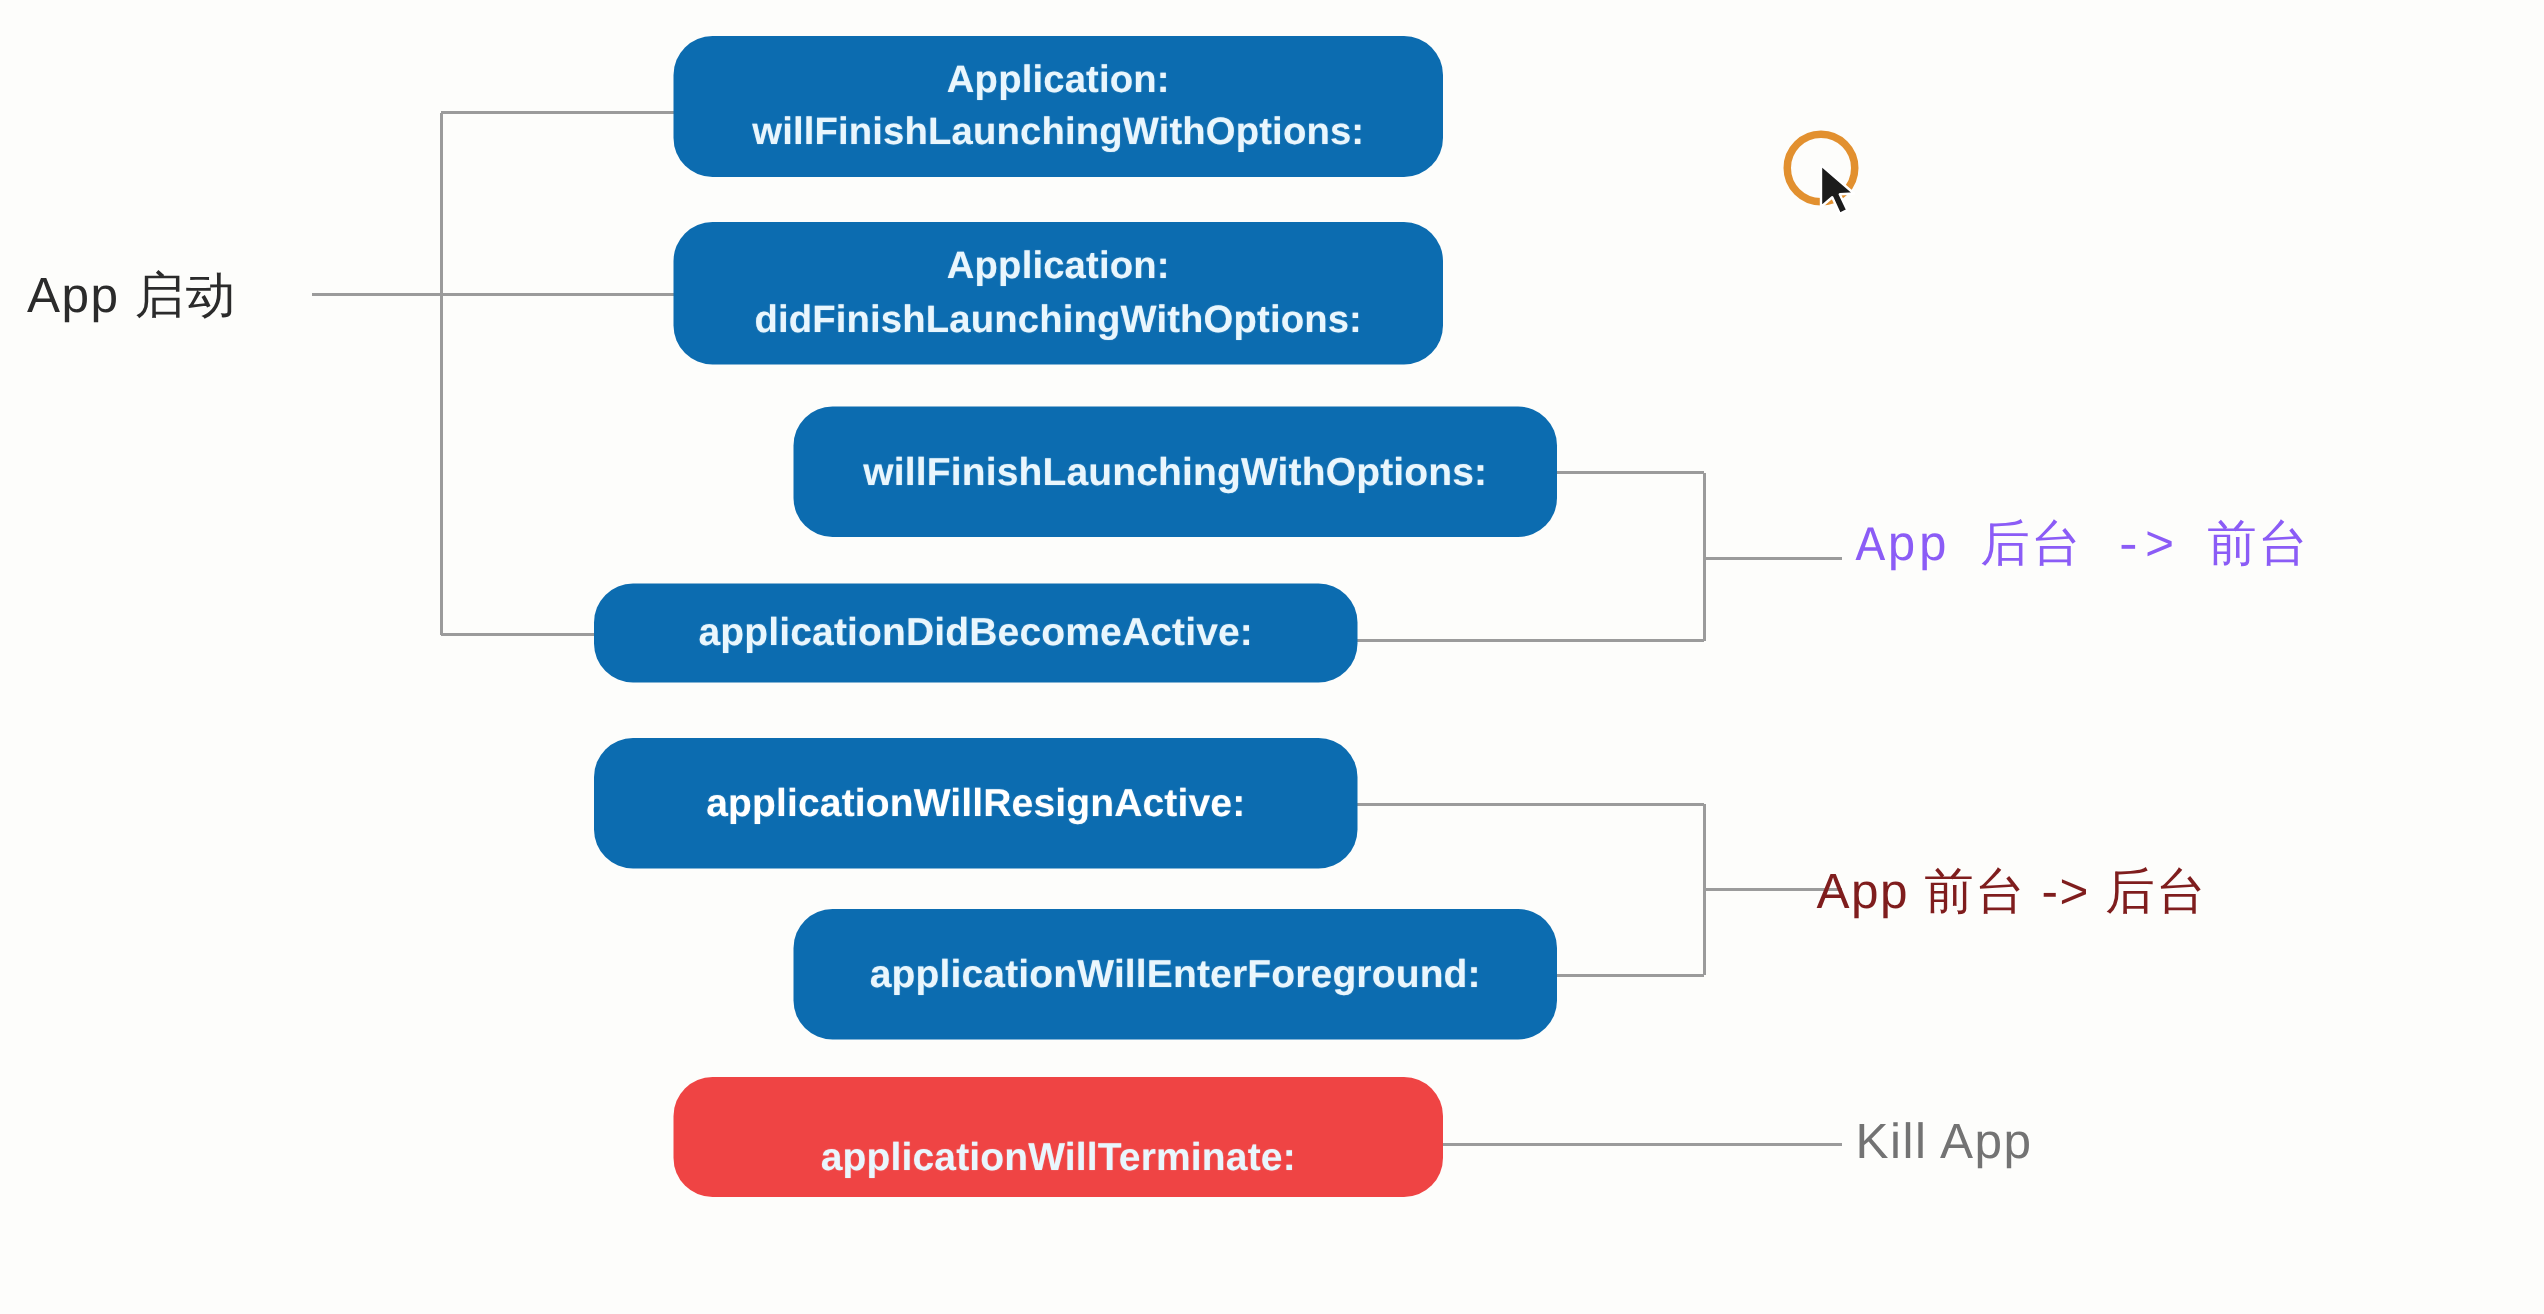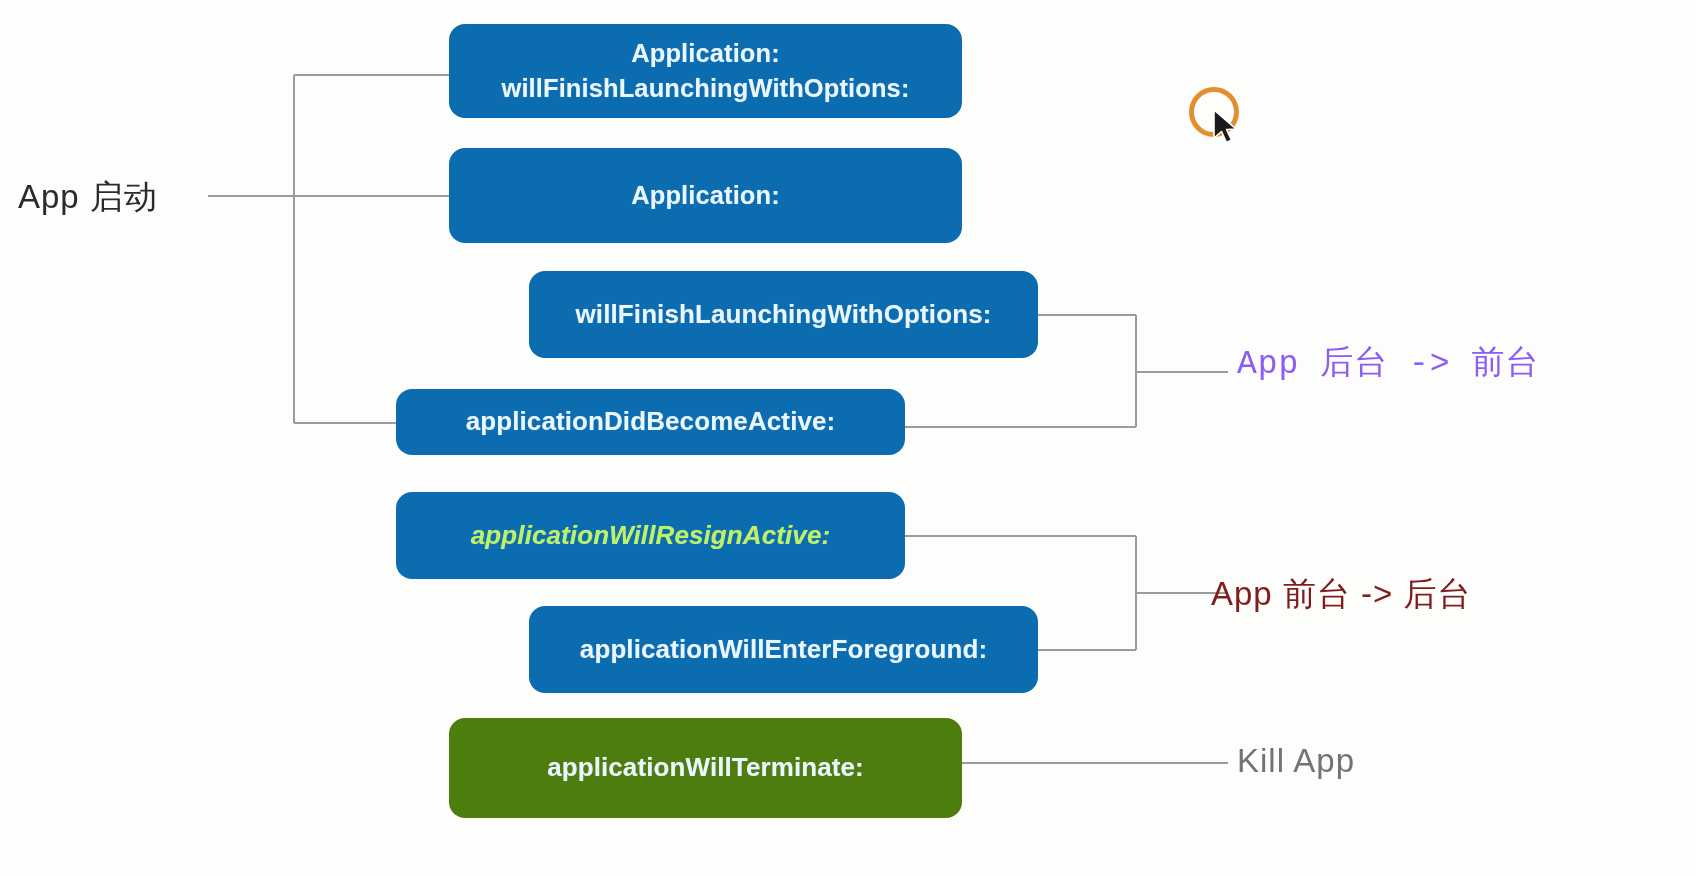--- a/index.html
+++ b/index.html
@@ -9,21 +9,21 @@
     font-family:"Liberation Sans","DejaVu Sans",sans-serif;
     overflow:hidden;
     position:relative;
   }
   #stage{position:absolute;left:0;top:0;width:1696px;height:876px;}
   svg#wires{position:absolute;left:0;top:0;width:1696px;height:876px;pointer-events:none;}
 
   .node{
     position:absolute;
     background:#0c6cb0;
-    border-radius:16px;
+    border-radius:26px;
     color:#e9f6fd;
     display:flex;
     align-items:center;
     justify-content:center;
     text-align:center;
     font-weight:700;
     font-size:26px;
     line-height:1.38;
     letter-spacing:.1px;
     box-sizing:border-box;
@@ -78,35 +78,35 @@
 
       <path d="M962 763 L1228 763"></path>
     </g>
   </svg>
 
   <div id="node-layer">
       <div class="node two-line" style="left: 449px; top: 24px; width: 513px; height: 94px; background: rgb(12, 108, 176); color: rgb(233, 246, 253);">
         <div><span>Application:</span><br><span>willFinishLaunchingWithOptions:</span></div>
       </div>
       <div class="node two-line" style="left: 449px; top: 148px; width: 513px; height: 95px; background: rgb(12, 108, 176); color: rgb(233, 246, 253);">
-        <div><span>Application:</span><br></div>
+        <div><span>Application:</span><br><span>didFinishLaunchingWithOptions:</span></div>
       </div>
       <div class="node" style="left: 529px; top: 271px; width: 509px; height: 87px; background: rgb(12, 108, 176); color: rgb(233, 246, 253);">
         <div><span>willFinishLaunchingWithOptions:</span></div>
       </div>
       <div class="node" style="left: 396px; top: 389px; width: 509px; height: 66px; background: rgb(12, 108, 176); color: rgb(233, 246, 253);">
         <div><span>applicationDidBecomeActive:</span></div>
       </div>
-      <div class="node" style="left: 396px; top: 492px; width: 509px; height: 87px; background: rgb(12, 108, 176); color: #bef264; font-style: italic;">
+      <div class="node" style="left: 396px; top: 492px; width: 509px; height: 87px; background: rgb(12, 108, 176); color: #ffffff;">
         <div><span>applicationWillResignActive:</span></div>
       </div>
       <div class="node" style="left: 529px; top: 606px; width: 509px; height: 87px; background: rgb(12, 108, 176); color: rgb(233, 246, 253);">
         <div><span>applicationWillEnterForeground:</span></div>
       </div>
-      <div class="node" style="left: 449px; top: 718px; width: 513px; height: 100px; background: #4d7c0f; color: rgb(233, 246, 253);">
+      <div class="node" style="left: 449px; top: 718px; width: 513px; height: 80px; background: #ef4444; color: rgb(233, 246, 253); align-items: flex-end;">
         <div><span>applicationWillTerminate:</span></div>
       </div>
     </div>
   <div id="label-layer">
       <div class="grp-label" style="left: 18px; top: 175px; color: rgb(43, 43, 43);">App 启动</div>
       <div class="grp-label" style="left: 1237px; top: 340px; color: #8b5cf6; font-family: Liberation Mono, monospace;">App 后台 -&gt; 前台</div>
       <div class="grp-label" style="left: 1211px; top: 572px; color: #7f1d1d;">App 前台 -&gt; 后台</div>
       <div class="grp-label" style="left: 1237px; top: 742px; color: #737373;">Kill App</div>
     </div>
 

